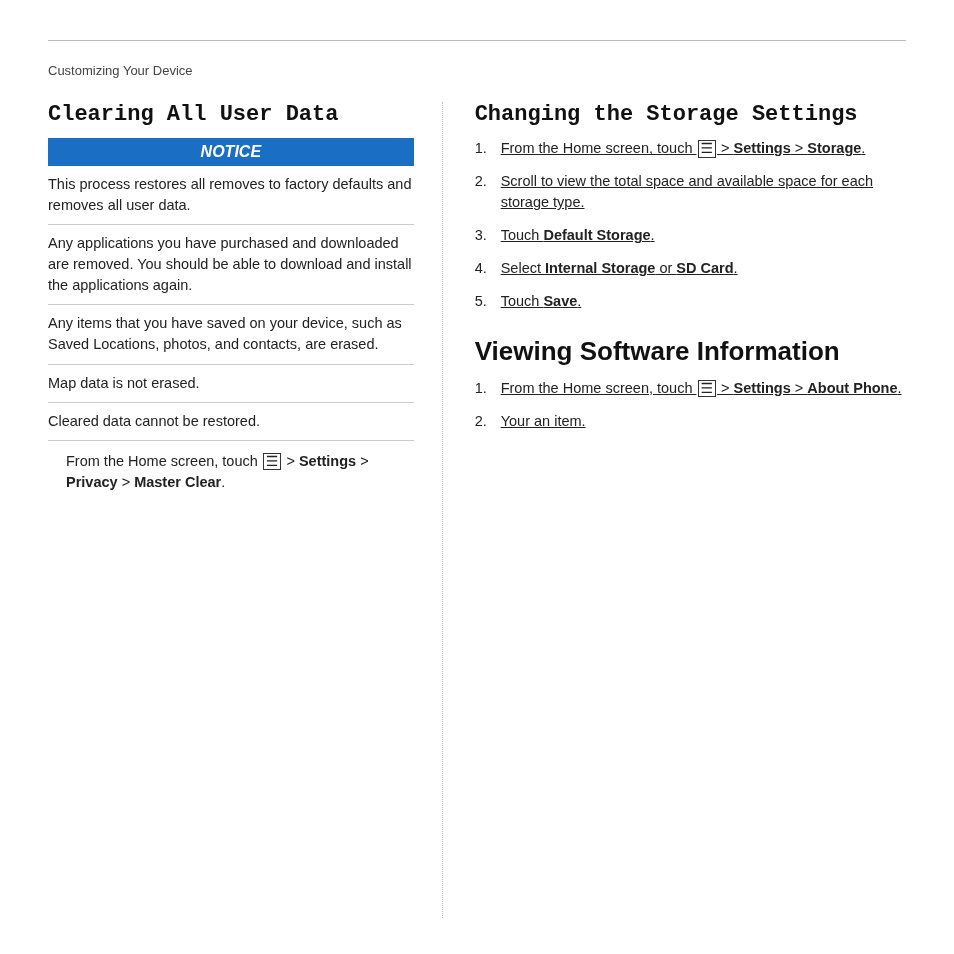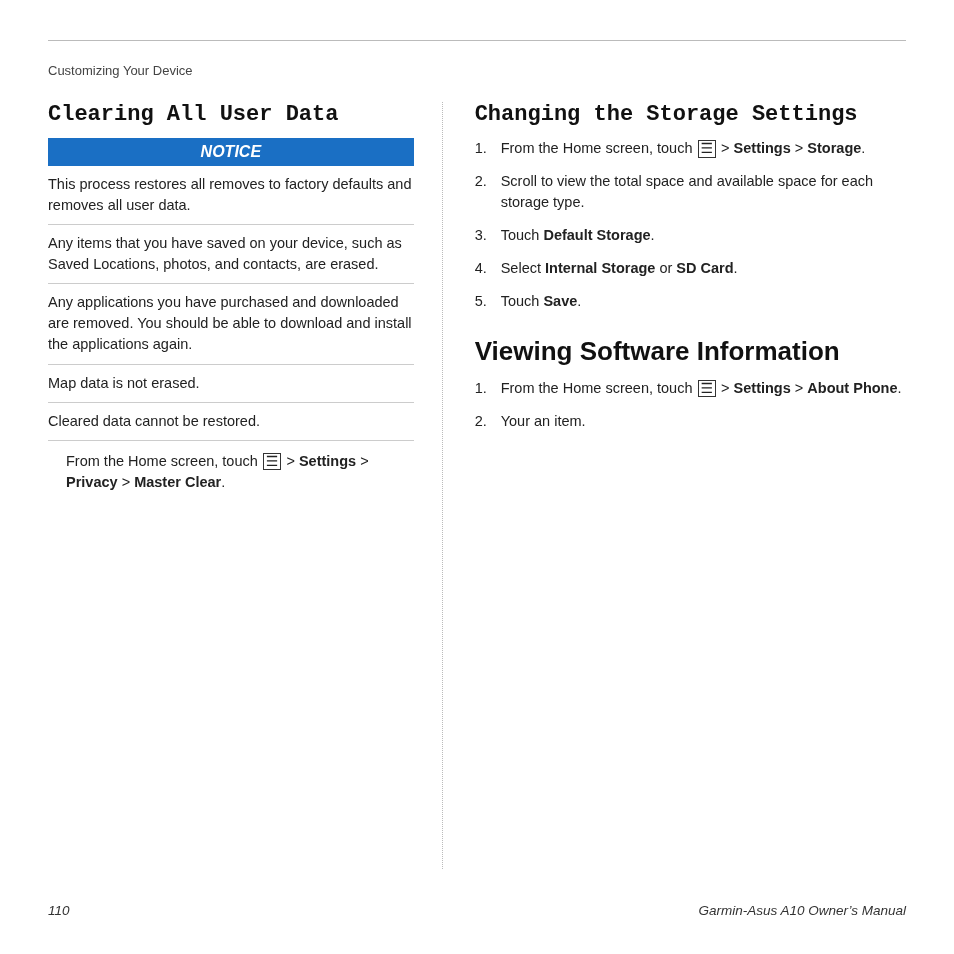--- a/index.html
+++ b/index.html
@@ -125,20 +125,21 @@
       line-height: 1.45;
     }
 
     .step-num {
       min-width: 20px;
       font-size: 14.5px;
     }
 
     .step-text {
       flex: 1;
+      text-decoration: underline;
     }
 
     
     .sub-section-title {
       font-size: 26px;
       font-weight: bold;
       color: #111;
       margin-top: 24px;
       margin-bottom: 10px;
       line-height: 1.2;
@@ -185,25 +186,25 @@
 
       <div class="notice-banner">
         <em>NOTICE</em>
       </div>
 
       <div class="text-block">
         <span>This process restores all removes to factory defaults and removes all user data.</span>
       </div>
 
       <div class="text-block">
+        <span>Any applications you have purchased and downloaded are removed. You should be able to download and install the applications again.</span>
+      </div>
+
+      <div class="text-block">
         <span>Any items that you have saved on your device, such as Saved Locations, photos, and contacts, are erased.</span>
-      </div>
-
-      <div class="text-block">
-        <span>Any applications you have purchased and downloaded are removed. You should be able to download and install the applications again.</span>
       </div>
 
       <div class="text-block">
         <span>Map data is not erased.</span>
       </div>
 
       <div class="text-block">
         <span>Cleared data cannot be restored.</span>
       </div>
 
@@ -267,18 +268,14 @@
           <span class="step-text">
             Your an item.
           </span>
         </li>
       </ol>
 
     </div>
 
   </div>
 
-  <div class="footer">
-    <span class="footer-page">110</span>
-    <span class="footer-title">Garmin-Asus A10 Owner’s Manual</span>
-  </div>
 
 </div>
 
 </body></html>

